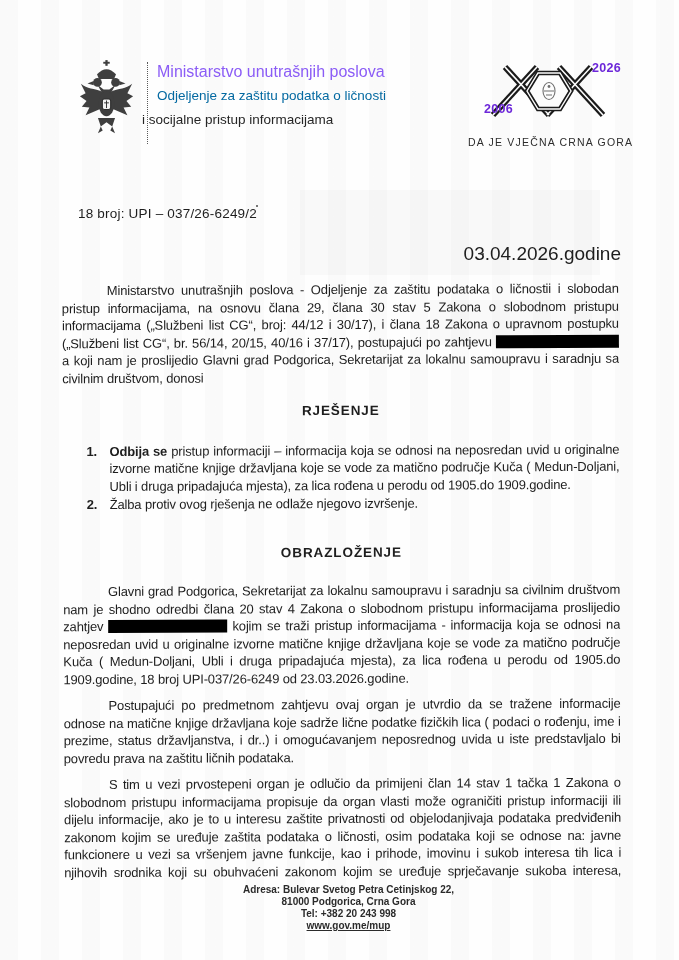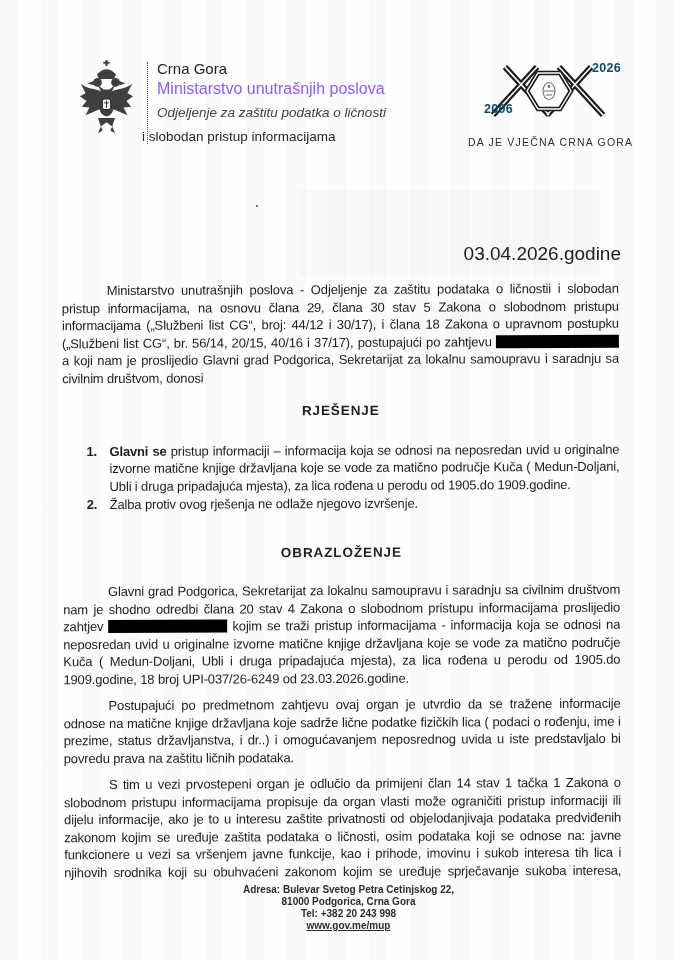--- a/index.html
+++ b/index.html
@@ -7,26 +7,26 @@
     position:relative; width:679px; height:960px; margin:0 auto;
     background:#fefefe; color:#1e1e1e; overflow:hidden;
     font-family:"Liberation Sans", sans-serif;
   }
   
   .coat { position:absolute; left:78px; top:60px; width:57px; height:80px; }
   .lh-divider { position:absolute; left:147px; top:62px; height:82px; width:0; border-left:1.5px dotted #5a5a5a; }
   .lh-text { position:absolute; left:157px; top:60px; white-space:nowrap; }
   .lh-country  { font-size:15px;   color:#222; }
   .lh-ministry { font-size:16px;   color:#8b5cf6; margin-top:3px; }
-  .lh-dept1    { font-size:13.5px; color:#404040; margin-top:7px;font-style:italic; }
+  .lh-dept1    { font-size:13.5px; color:#0369a1; margin-top:7px; }
   .lh-dept2    { font-size:13.5px; color:#262626; margin-top:9px; margin-left:-15px; }
   
   .anniv { position:absolute; left:463px; top:62px; width:172px; }
   .anniv-graphic { position:relative; width:170px; height:58px; }
-  .anniv-year { position:absolute; font-size:12.5px; font-weight:bold; color:#0c4a6e; letter-spacing:0.3px; }
+  .anniv-year { position:absolute; font-size:12.5px; font-weight:bold; color:#6d28d9; letter-spacing:0.3px; }
   .year-from { left:21px; top:40px; }
   .year-to   { left:129px; top:-1px; }
   .anniv-slogan { margin-top:16px; padding-left:5px; font-size:10.5px; letter-spacing:1.2px; color:#2d2d2d; white-space:nowrap; }
   
   .ref-number { position:absolute; left:78px;  top:206px; font-size:13.5px; letter-spacing:0.2px; }
   .doc-date   { position:absolute; right:58px; top:243px; font-size:19px; }
   
   .content {
     position:absolute; left:63px; top:281px; width:557px; height:600px;
     overflow:hidden; font-size:13px; line-height:17.5px; letter-spacing:-0.15px;
@@ -89,24 +89,23 @@
         <path d="M24 70 L21 77 L26 74 Z"></path>
         <path d="M36 70 L39 77 L34 74 Z"></path>
       </g>
       <rect x="25.6" y="41" width="8.8" height="11" rx="2" fill="#f2f2f2" stroke="#2e2e2e" stroke-width="1.2"></rect>
       <path d="M27.5 45 L32.5 45 M30 42.5 L30 50.5" stroke="#2e2e2e" stroke-width="1" fill="none"></path>
     </svg>
   </div>
   <div class="lh-divider"></div>
 
   <div class="lh-text">
-    <div class="lh-country">Crna Gora</div>
     <div class="lh-ministry">Ministarstvo unutrašnjih poslova</div>
     <div class="lh-dept1">Odjeljenje za zaštitu podatka o ličnosti</div>
-    <div class="lh-dept2">i slobodan pristup informacijama</div>
+    <div class="lh-dept2">i socijalne pristup informacijama</div>
   </div>
 
   <div class="anniv">
     <div class="anniv-graphic">
       <svg viewBox="0 0 170 58" width="170" height="58">
         <g stroke="#1b1b1b" stroke-width="6" stroke-linecap="butt">
           <line x1="30" y1="53" x2="74" y2="5"></line>
           <line x1="42" y1="5" x2="86" y2="53"></line>
           <line x1="84" y1="53" x2="128" y2="5"></line>
           <line x1="96" y1="5" x2="140" y2="53"></line>
@@ -124,34 +123,35 @@
           <circle cx="86" cy="24.5" r="1.4" fill="#6f6f6f"></circle>
           <path d="M81 29 L91 29 M83 33 L89 33" stroke="#6f6f6f" stroke-width="1.1"></path>
         </g>
       </svg>
       <span class="anniv-year year-from">2006</span>
       <span class="anniv-year year-to">2026</span>
     </div>
     <div class="anniv-slogan">DA JE VJEČNA CRNA GORA</div>
   </div>
 
+  <div class="ref-number">18 broj: UPI – 037/26-6249/2</div>
   <div class="doc-date">03.04.2026.godine</div>
 
   <div class="content">
 
     <p><span>Ministarstvo unutrašnjih poslova - Odjeljenje za zaštitu podataka o ličnostii i slobodan pristup informacijama, na osnovu člana 29, člana 30 stav 5 Zakona o slobodnom pristupu informacijama („Službeni list CG“, broj: 44/12 i 30/17), i člana 18 Zakona o upravnom postupku („Službeni list CG“, br. 56/14, 20/15, 40/16 i 37/17), postupajući po zahtjevu</span>
       <span class="redaction-bar red-intro"></span>
       <span>a koji nam je proslijedio Glavni grad Podgorica, Sekretarijat za lokalnu samoupravu i saradnju sa civilnim društvom, donosi</span></p>
 
     <div class="doc-heading h-rjesenje">RJEŠENJE</div>
 
     <ol class="dec-list">
       <li>
         <span class="dec-num">1.</span>
-        <b>Glavni se</b>
+        <b>Odbija se</b>
         <span>pristup informaciji – informacija koja se odnosi na neposredan uvid u originalne izvorne matične knjige državljana koje se vode za matično područje Kuča ( Medun-Doljani, Ubli i druga pripadajuća mjesta), za lica rođena u perodu od 1905.do 1909.godine.</span>
       </li>
       <li>
         <span class="dec-num">2.</span>
         <b></b>
         <span>Žalba protiv ovog rješenja ne odlaže njegovo izvršenje.</span>
       </li>
     </ol>
 
     <div class="doc-heading h-obraz">OBRAZLOŽENJE</div>

